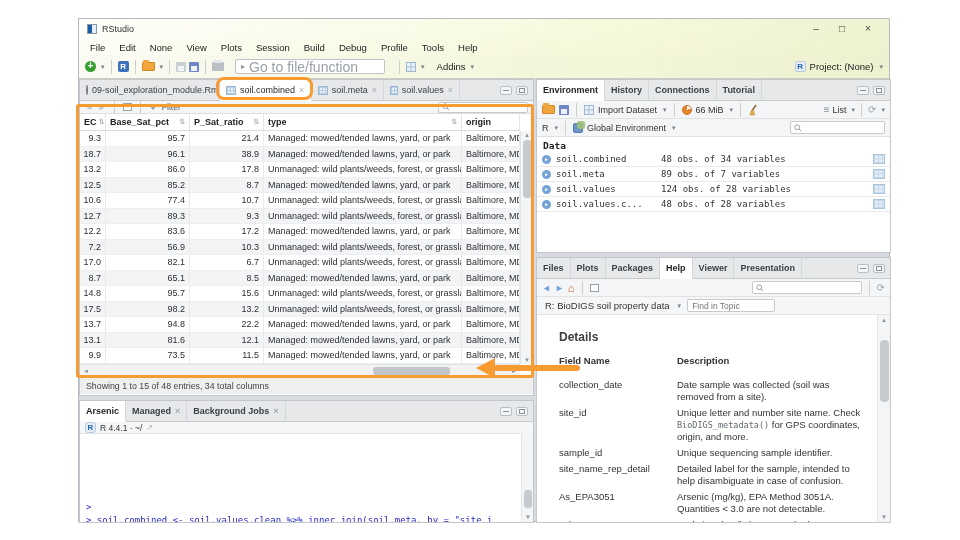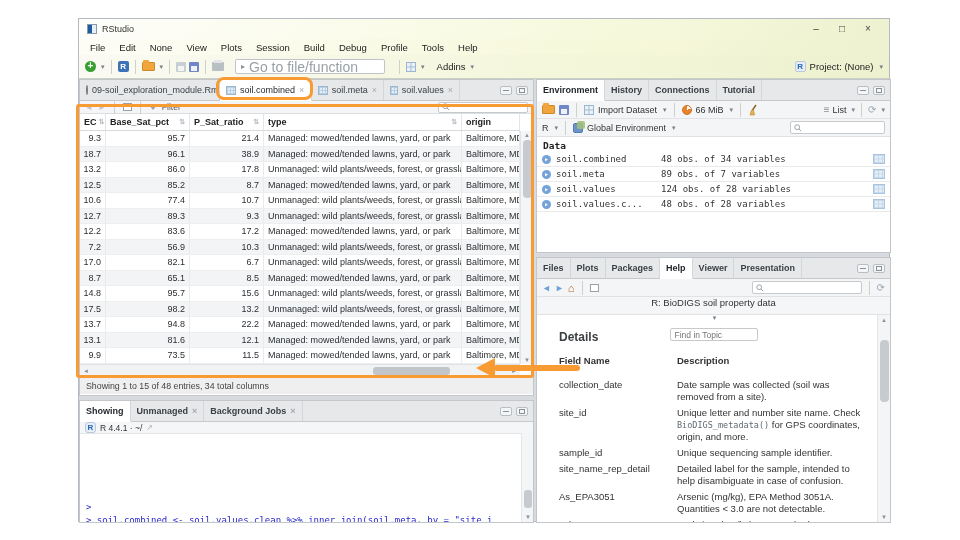--- a/index.html
+++ b/index.html
@@ -116,21 +116,21 @@
   .env-nm { width:100px; flex:none; overflow:hidden; white-space:nowrap; }
   .env-desc { flex:1; overflow:hidden; white-space:nowrap; }
   .grid-ic { width:12px; height:10px; flex:none; border:1px solid #a9c4de; background-color:#e4eef7;
              background-image:linear-gradient(#c4d8ea 1px, transparent 1px),linear-gradient(90deg,#c4d8ea 1px, transparent 1px);
              background-size:4px 3.5px; }
 
   
   .hb-ar { color:#6fa0d9; font-size:9px; }
   .ic-home { color:#c0662a; font-size:11px; line-height:10px; }
   .ic-popout { width:9px; height:8px; border:1px solid #9aa0a6; position:relative; background:#fff; }
-  .help-topic { height:18px; background:#f5f6f7; border-bottom:1px solid #e0e2e4; display:flex; align-items:center; gap:6px; padding:0 8px; font-size:9.5px; color:#333;flex-direction:column; }
+  .help-topic { height:18px; background:#f5f6f7; border-bottom:1px solid #e0e2e4; display:flex; align-items:center; gap:6px; padding:0 8px; font-size:9.5px; color:#333; }
   .find-box { width:88px; height:13px; border:1px solid #c6cacd; border-radius:2px; background:#fff; padding:5px 4px; display:flex; align-items:center; }
   .find-box input { border:none; outline:none; width:100%; font-size:8.5px; background:transparent; }
   .help-body { position:relative; height:calc(100% - 57px); overflow:hidden; padding:4px 26px 0 22px; font-size:9.5px; color:#333; line-height:12px; }
   .help-details { font-size:12px; font-weight:bold; color:#3c4043; margin:12px 0 12px; }
   .fld-header { display:flex; font-weight:bold; margin-bottom:12px; }
   .fld-row { display:flex; margin-bottom:4px; }
   .fld-name { width:118px; flex:none; padding-right:6px; overflow:hidden; white-space:nowrap; }
   .fld-desc { flex:1; }
   .code { font-family:"DejaVu Sans Mono", monospace; font-size:8.5px; color:#5f6a72; }
   .help-scroll { position:absolute; top:57px; right:0; bottom:0; width:13px; background:#f4f5f6; border-left:1px solid #e4e6e8;
@@ -392,24 +392,24 @@
           <span>◄</span>
           <span class="hthumb"></span>
           <span>►</span>
         </div>
         <div class="dv-status">Showing 1 to 15 of 48 entries, 34 total columns</div>
       </div>
 
       <div class="pane" id="console-pane">
         <div class="tabstrip">
           <div class="tab active bold">
-              <span>Showing</span>
-            </div>
-          <div class="tab bold">
-              <span>Unmanaged</span>
+              <span>Arsenic</span>
+            </div>
+          <div class="tab bold">
+              <span>Managed</span>
               <span class="close-x">×</span>
             </div>
           <div class="tab bold">
               <span>Background Jobs</span>
               <span class="close-x">×</span>
             </div>
           <span class="pane-btns">
             <span class="pbtn min"></span>
             <span class="pbtn max"></span>
           </span>

